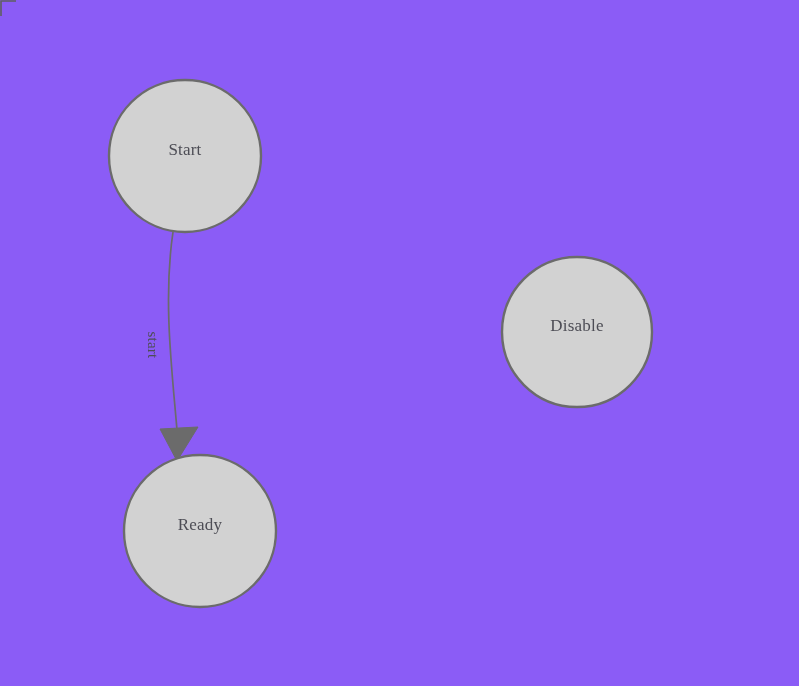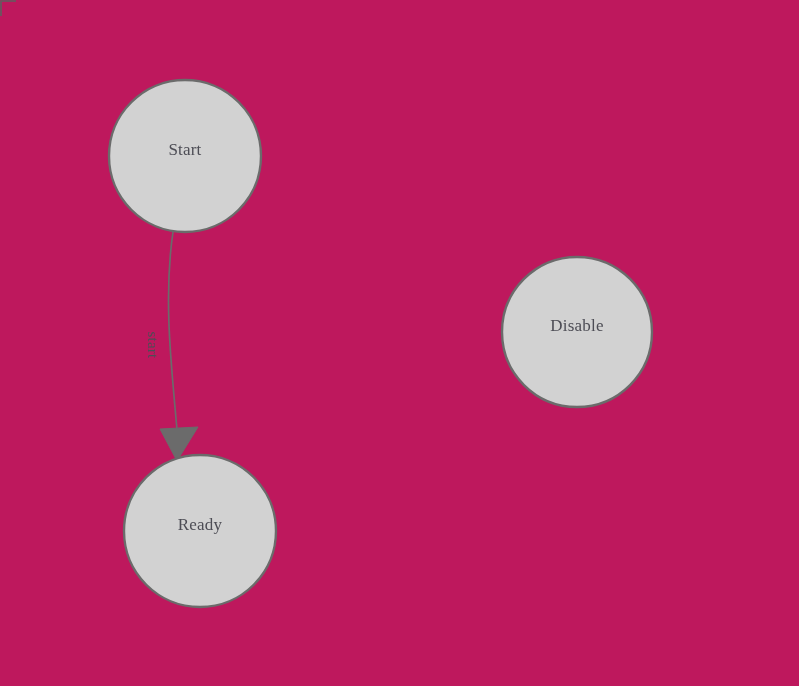--- a/index.html
+++ b/index.html
@@ -8,21 +8,21 @@
     padding: 0;
     background: #ffffff;
   }
   body {
     font-family: "Liberation Serif", serif;
   }
   #canvas {
     position: relative;
     width: 799px;
     height: 686px;
-    background: #be185d;
+    background: #8b5cf6;
     overflow: hidden;
   }
   #diagram-svg {
     position: absolute;
     top: 0;
     left: 0;
     width: 799px;
     height: 686px;
   }
   .node-label {

